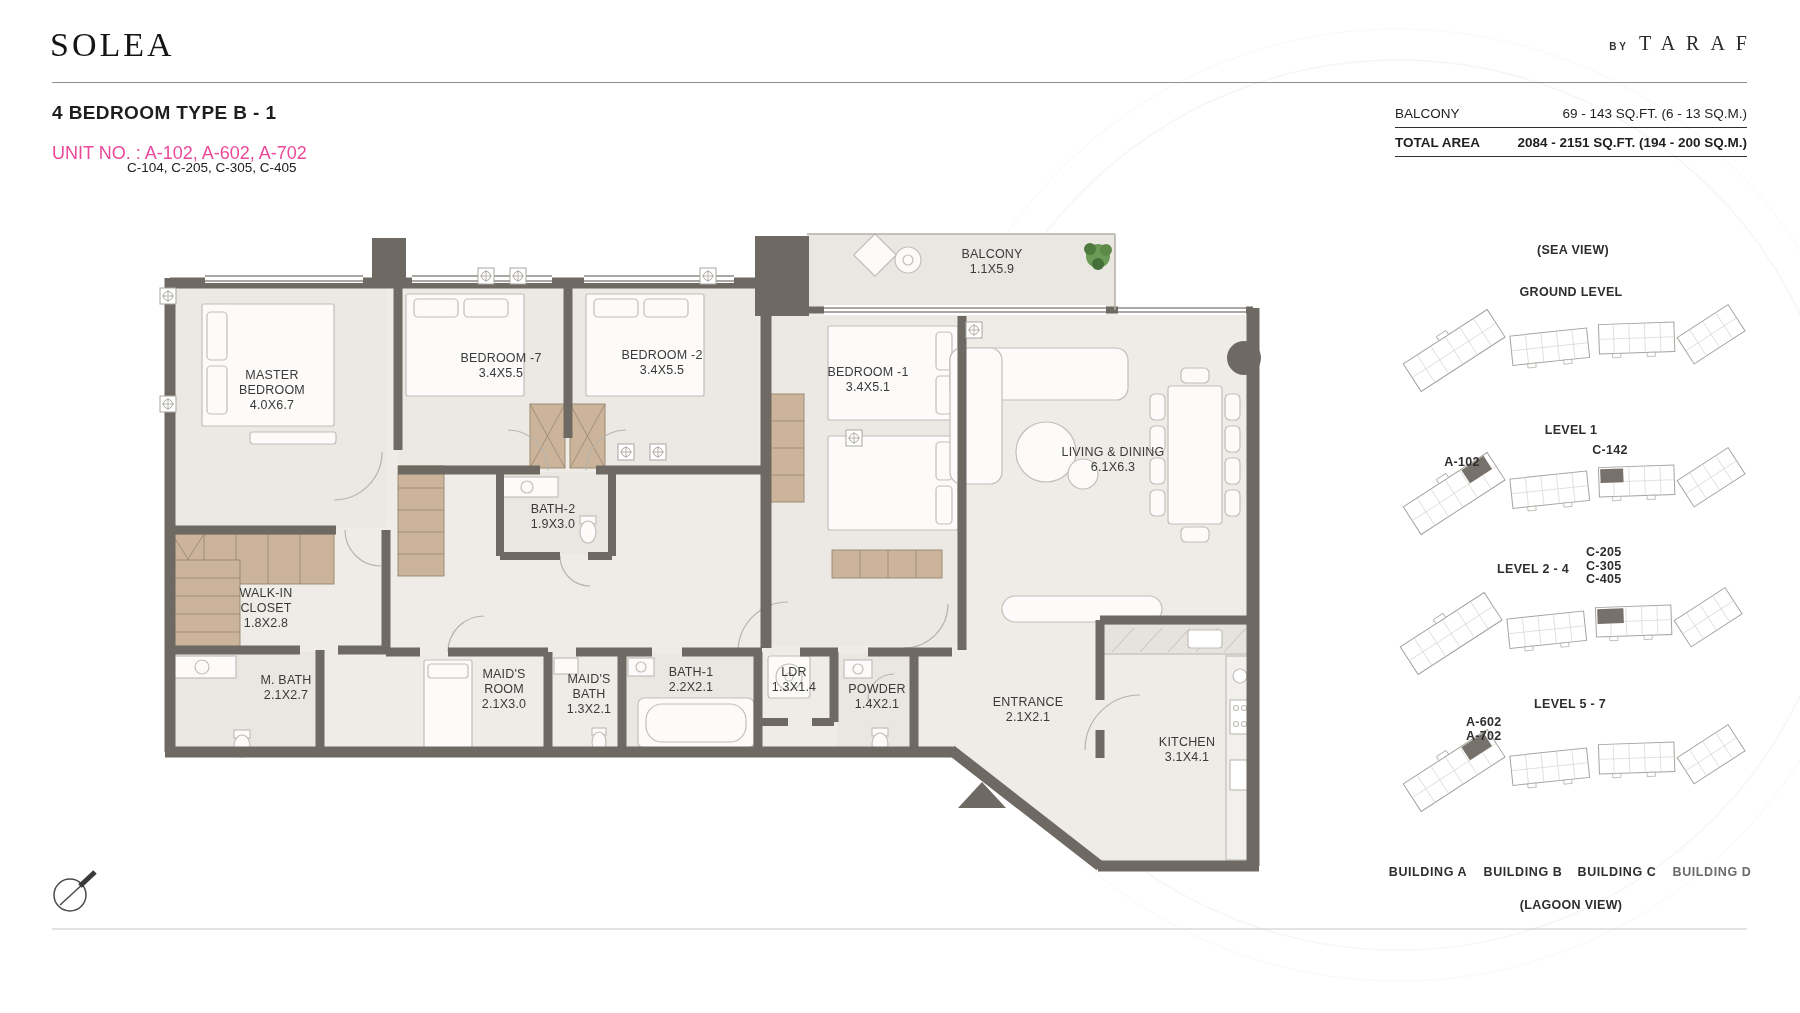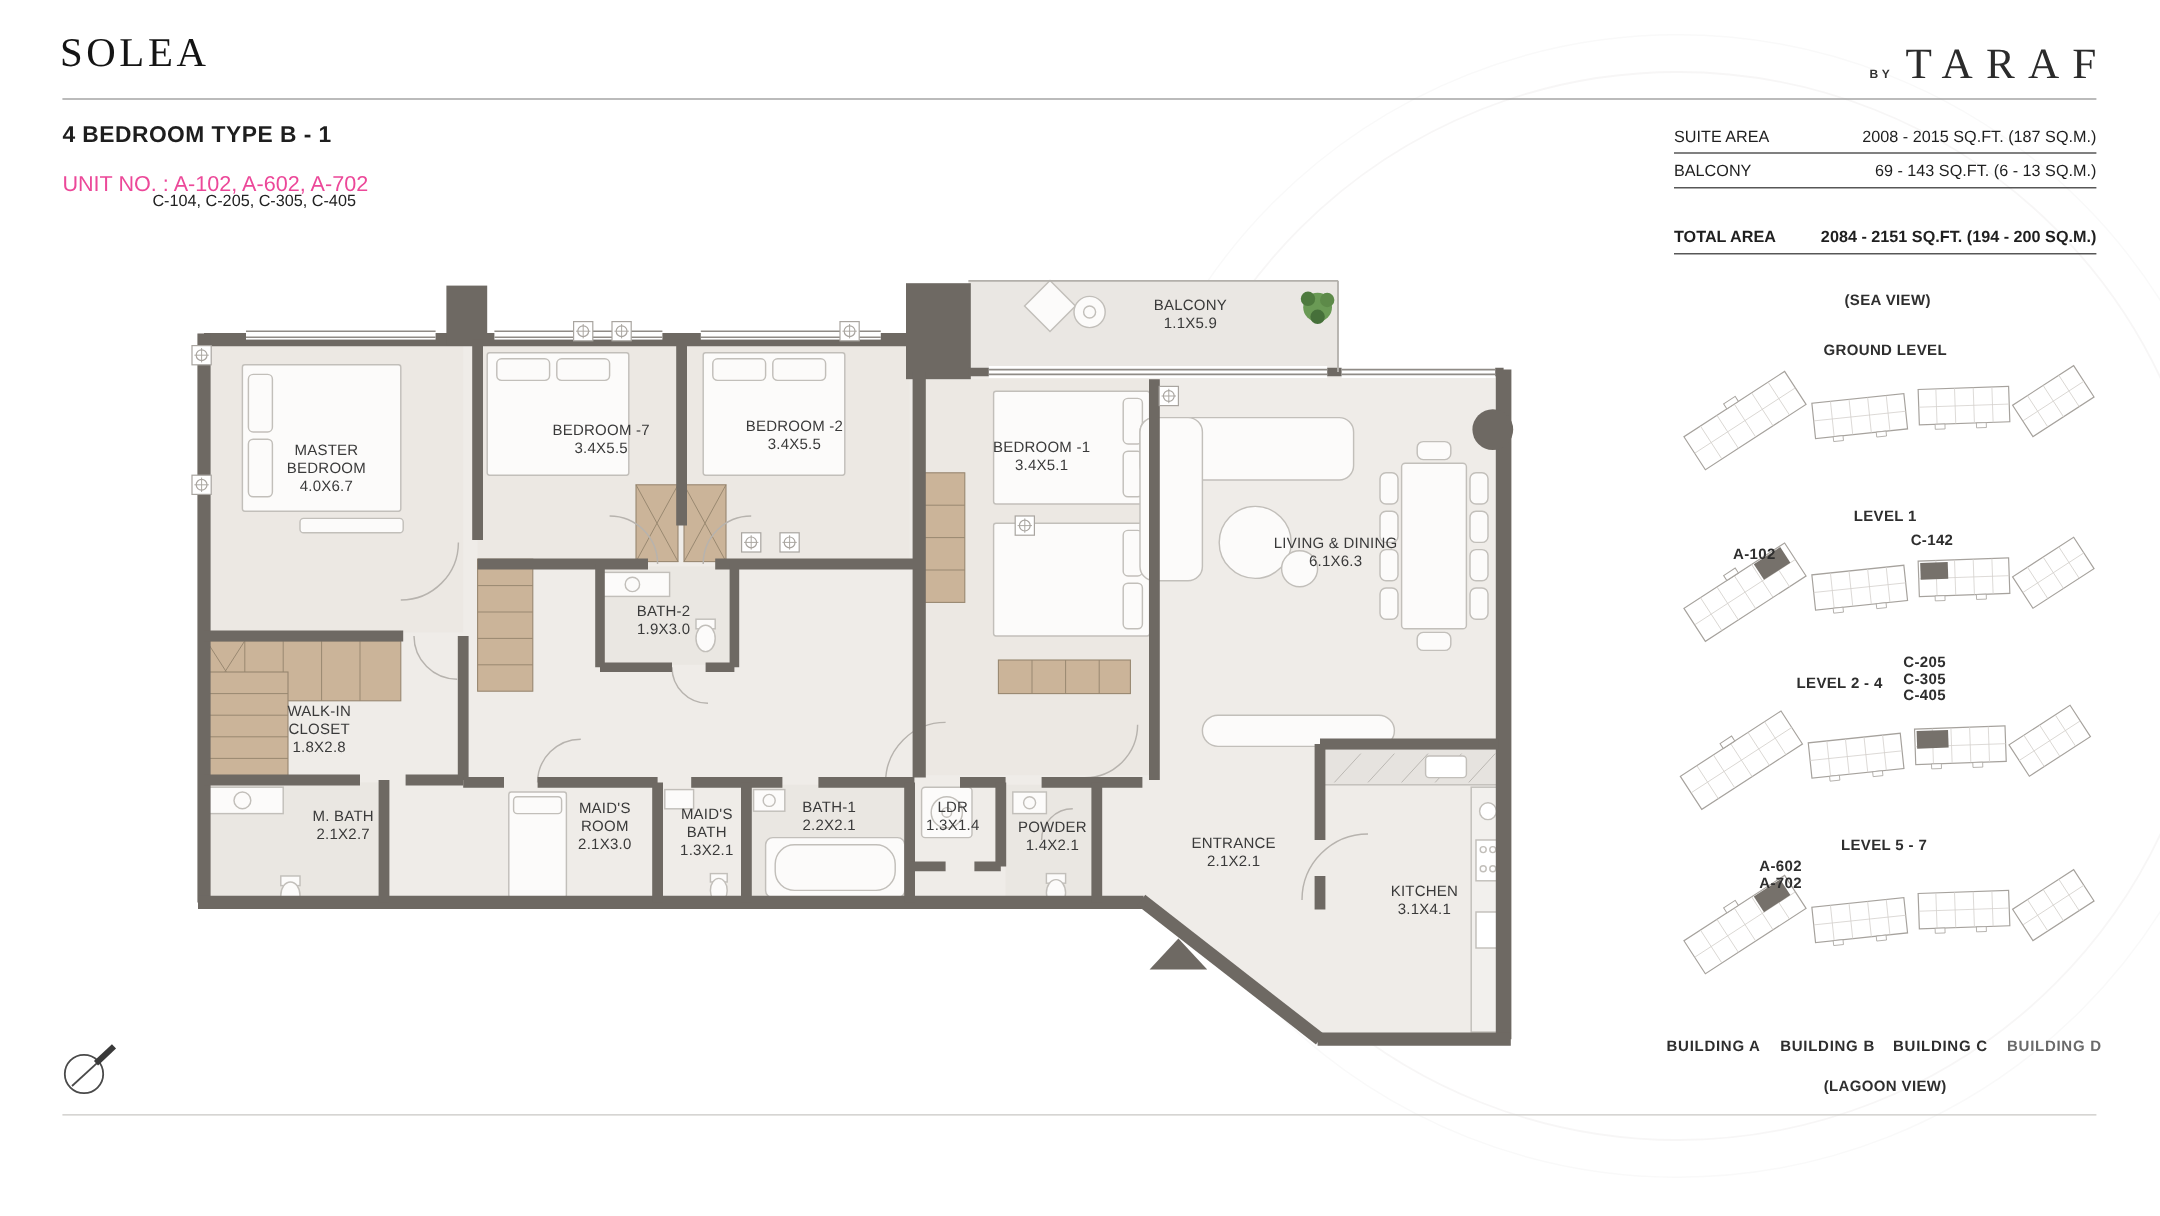--- a/index.html
+++ b/index.html
@@ -5,30 +5,30 @@
   html,body{margin:0;padding:0;background:#ffffff;}
   #page{position:relative;width:1800px;height:1013px;background:#ffffff;overflow:hidden;
         font-family:"Liberation Sans",sans-serif;color:#3b3b3b;}
   #bg{position:absolute;left:0;top:0;z-index:1;}
   .ov{position:absolute;z-index:2;}
   
   .logo{left:50px;top:26px;font-family:"Liberation Serif",serif;font-size:34px;font-weight:400;
         letter-spacing:3px;color:#141414;}
   .byline{right:53px;top:32px;display:flex;align-items:baseline;gap:10px;}
   .byline .by{font-size:10px;letter-spacing:3px;color:#333;font-weight:700;}
-  .byline .taraf{font-family:"Liberation Serif",serif;font-size:36px;letter-spacing:11px;color:#2b2b2b;margin-right:-11px;}
+  .byline .taraf{font-family:"Liberation Serif",serif;font-size:20px;letter-spacing:11px;color:#2b2b2b;margin-right:-11px;}
   .hline{left:52px;width:1695px;top:82px;border-top:1px solid #8f8f8f;height:0;}
   .title{left:52px;top:102px;font-size:19px;font-weight:700;letter-spacing:0.4px;color:#1e1e1e;}
   .unitline{left:52px;top:143px;font-size:18px;color:#ec4899;}
   .unitline2{left:127px;top:160px;font-size:13.5px;color:#222;}
   
   .atable{left:1395px;top:99px;width:352px;font-size:13.5px;color:#1f1f1f;}
   .arow{display:flex;justify-content:space-between;align-items:baseline;
         padding:7px 0 6px 0;border-bottom:1px solid #2e2e2e;}
-  .arow.bold{font-weight:700;margin-top:26px;}
+  .arow.bold{font-weight:700;}
   
   .rl{position:absolute;z-index:2;transform:translate(-50%,-50%);text-align:center;
       font-size:12.5px;line-height:1.18;color:#3a3a3a;letter-spacing:0.2px;white-space:nowrap;}
   .rl .nm,.rl .dm{display:block;}
   .rl.wrap{white-space:normal;}
   
   .kp{position:absolute;z-index:2;transform:translate(-50%,-50%);text-align:center;
       font-size:12.5px;color:#2e2e2e;letter-spacing:0.3px;white-space:nowrap;font-weight:bold;}
   .kp.blockleft{text-align:left;transform:translate(0,0);line-height:1.08;}
 </style>
@@ -312,24 +312,20 @@
 <div class="ov hline"></div>
 <div class="ov title">4 BEDROOM TYPE B - 1</div>
 <div class="ov unitline">
   <span>UNIT NO. :</span>
   <span>A-102, A-602, A-702</span>
 </div>
 <div class="ov unitline2">C-104, C-205, C-305, C-405</div>
 
 <div class="ov atable">
   <div class="arow">
-    <span>SUITE AREA</span>
-    <span>2008 - 2015 SQ.FT. (187 SQ.M.)</span>
-  </div>
-  <div class="arow">
     <span>BALCONY</span>
     <span>69 - 143 SQ.FT. (6 - 13 SQ.M.)</span>
   </div>
   <div class="arow bold">
     <span>TOTAL AREA</span>
     <span>2084 - 2151 SQ.FT. (194 - 200 SQ.M.)</span>
   </div>
 </div>
 
 <div class="rl wrap" style="left:272px;top:390px;width:110px">

